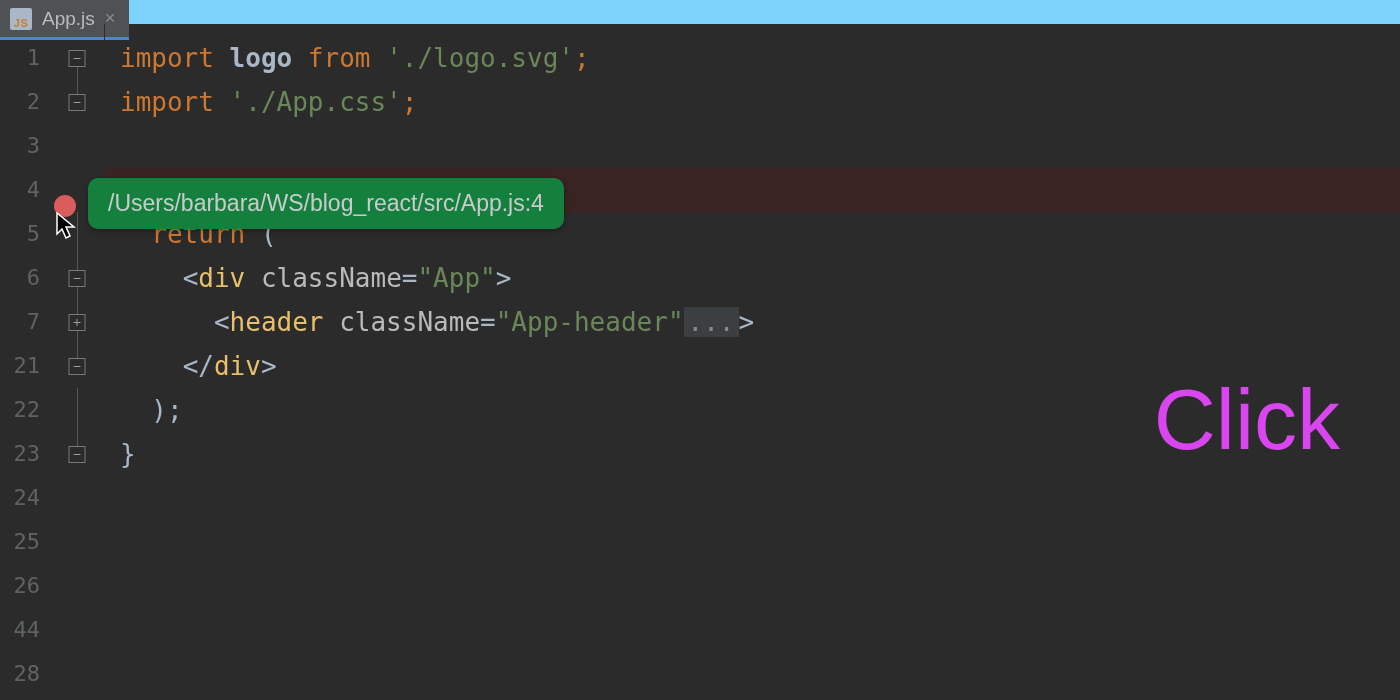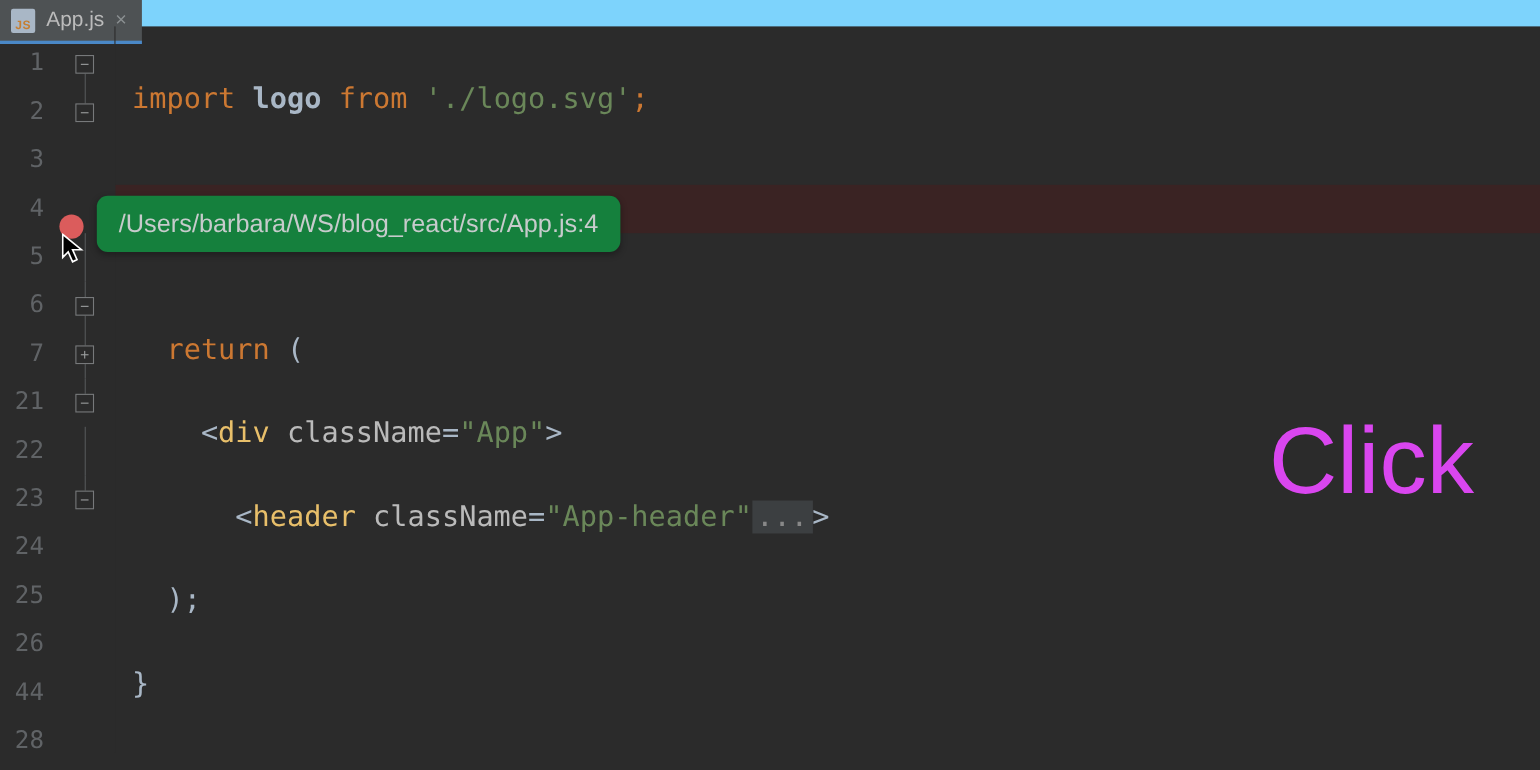--- a/index.html
+++ b/index.html
@@ -15,21 +15,21 @@
   .editor { position:relative; display:flex; height:calc(100% - 40px); }
   .gutter { width:50px; text-align:right; padding-top:12px; }
   .gutter .ln { height:44px; line-height:44px; font-size:22px; color:#606366; padding-right:10px; }
   .fold-col { width:55px; padding-top:12px; position:relative; border-right:1px solid #2B2B2B; }
   .fold-col .cell { height:44px; position:relative; }
   .fold-col .vline { position:absolute; left:50%; width:1px; background:#555759; }
   .fold-box { position:absolute; left:50%; transform:translateX(-50%); width:17px; height:17px; border:1px solid #77797B; background:#2B2B2B; top:14px; display:flex; align-items:center; justify-content:center; }
   .fold-box::before { content:""; width:7px; height:1px; background:#9C9E9F; position:absolute; }
   .fold-box.plus::after { content:""; width:1px; height:7px; background:#9C9E9F; position:absolute; }
   .code { flex:1; padding-top:12px; position:relative; }
-  .line { height:44px; line-height:44px; font-size:26px; white-space:pre; padding-left:15px; color:#A9B7C6; position:relative;margin-top:32px; }
+  .line { height:44px; line-height:44px; font-size:26px; white-space:pre; padding-left:15px; color:#A9B7C6; position:relative; }
   .kw { color:#CC7832; }
   .str { color:#6A8759; }
   .def { color:#A9B7C6; font-weight:bold;}
   .tag { color:#E8BF6A; }
   .attr { color:#BABABA; }
   .fold-dots { background:#3C3F41; color:#888; padding:0 4px; }
   .punct { color:#A9B7C6; }
   
   .bp-dot { position:absolute; width:22px; height:22px; background:#DB5C5C; border-radius:50%; left:54px; top:calc(40px + 12px + 44px*3 + 11px); z-index:5; }
   
@@ -110,25 +110,27 @@
     <div class="cell"></div>
     <div class="cell"></div>
     <div class="cell"></div>
     <div class="cell"></div>
   </div>
 
   <div class="code-wrap">
     <div class="bpstrip"></div>
     <div class="code">
       <div class="line"><span class="kw">import</span> <span class="def">logo</span> <span class="kw">from</span> <span class="str">'./logo.svg'</span><span class="kw">;</span></div>
+      <div class="line"><span class="kw">import</span> <span class="str">'./App.css'</span><span class="kw">;</span></div>
       <div class="line"></div>
       <div class="line" style="position:relative;z-index:1"></div>
       <div class="line">  <span class="kw">return</span><span class="punct"> (</span></div>
       <div class="line">    <span class="punct">&lt;</span><span class="tag">div </span><span class="attr">className</span><span class="punct">=</span><span class="str">"App"</span><span class="punct">&gt;</span></div>
       <div class="line">      <span class="punct">&lt;</span><span class="tag">header </span><span class="attr">className</span><span class="punct">=</span><span class="str">"App-header"</span><span class="fold-dots">...</span><span class="punct">&gt;</span></div>
+      <div class="line">    <span class="punct">&lt;/</span><span class="tag">div</span><span class="punct">&gt;</span></div>
       <div class="line">  <span class="punct">);</span></div>
       <div class="line"><span class="punct">}</span></div>
       <div class="line"></div>
       <div class="line"></div>
       <div class="line"></div>
       <div class="line"></div>
     </div>
   </div>
 </div>
 

